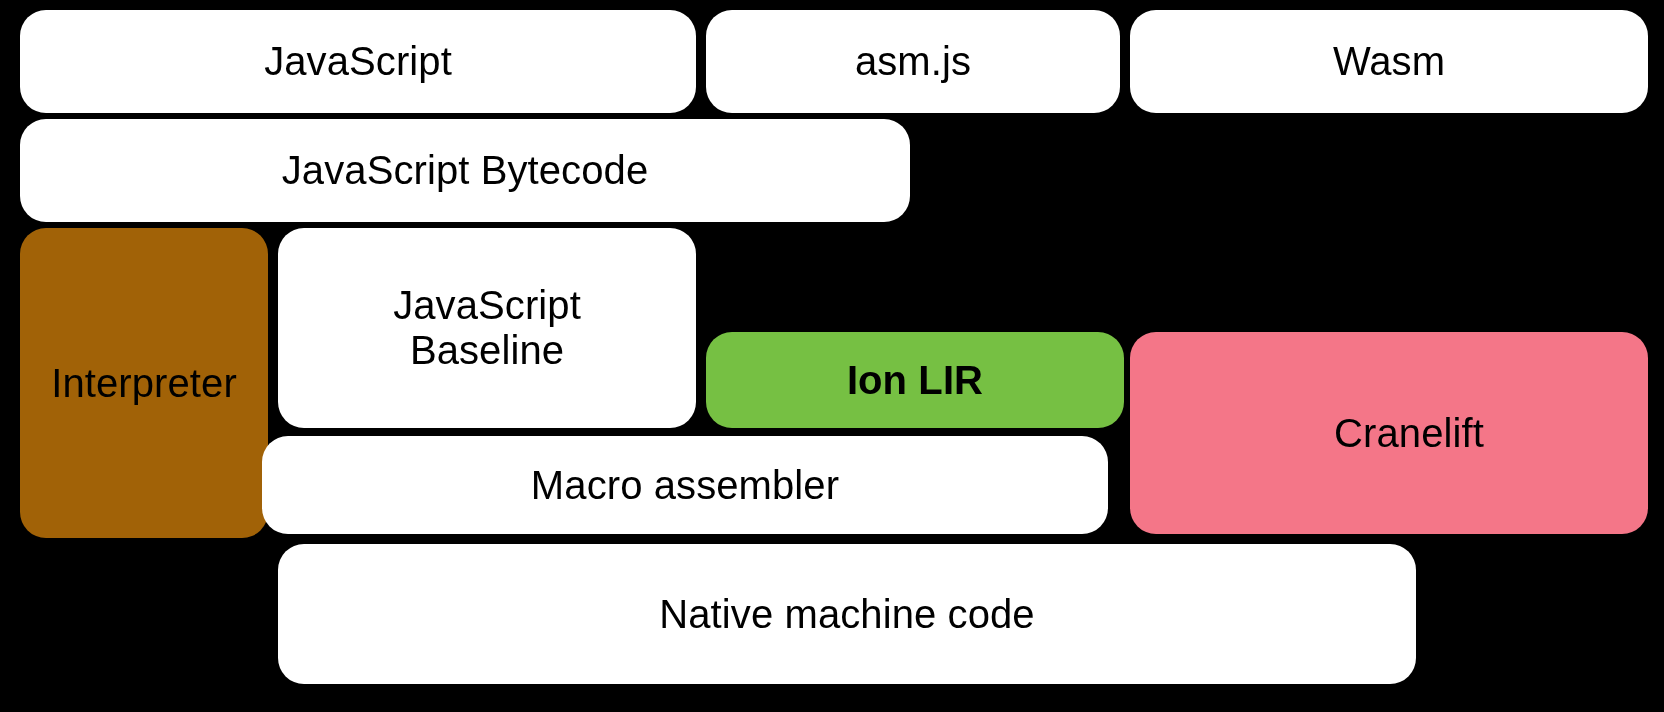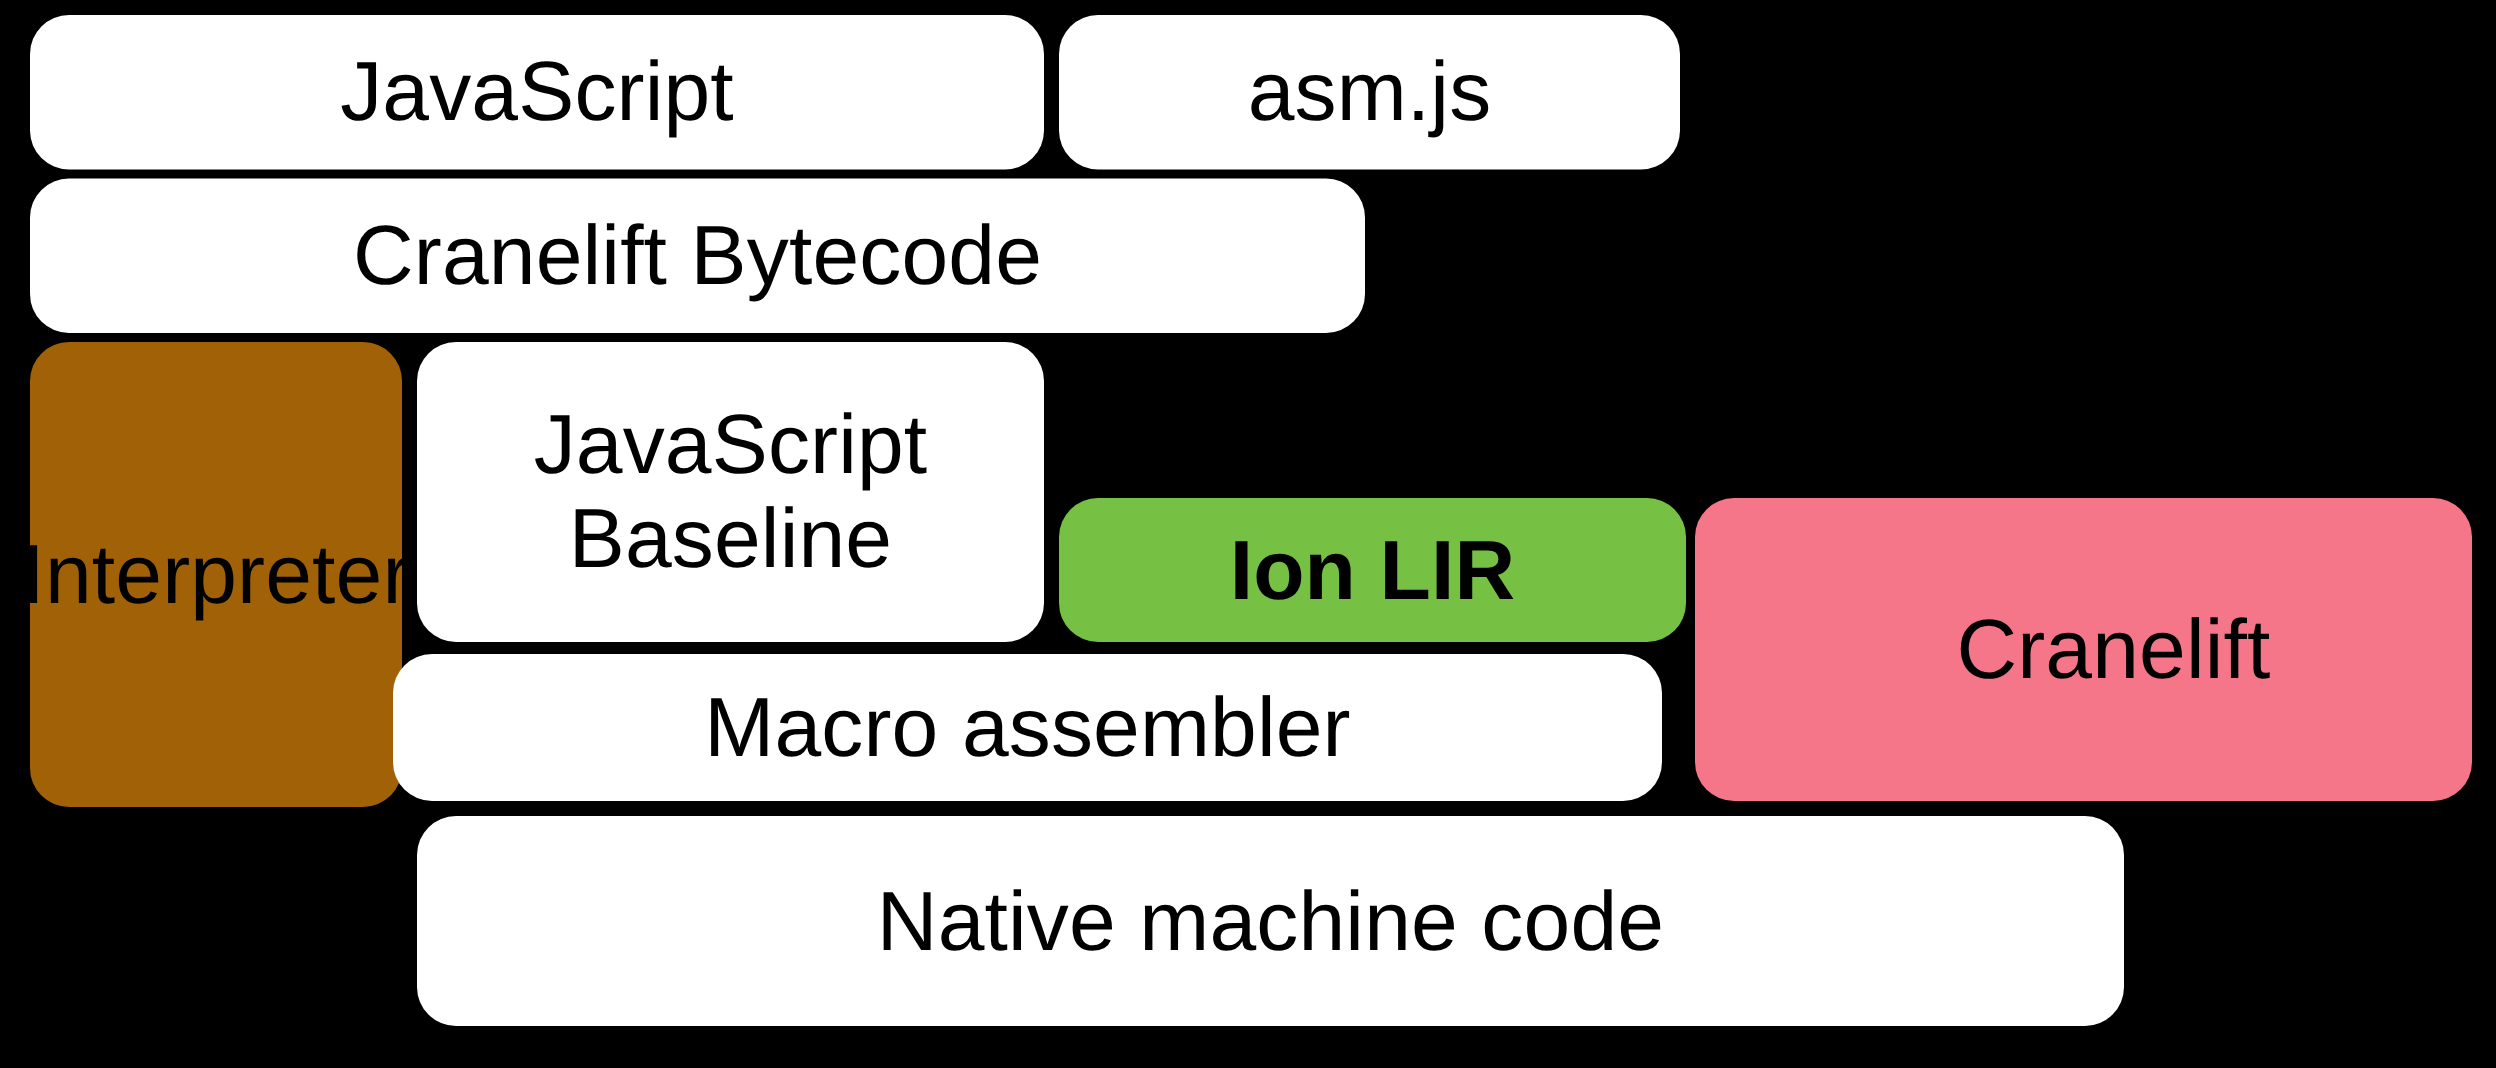--- a/index.html
+++ b/index.html
@@ -19,39 +19,40 @@
   }
   .node {
     position: absolute;
     box-sizing: border-box;
     display: flex;
     align-items: center;
     justify-content: center;
     text-align: center;
     border-radius: 26px;
     color: #000000;
-    font-size: 56px;
+    font-size: 40px;
     line-height: 1.12;
     letter-spacing: 0.1px;
     white-space: pre-line;
     -webkit-font-smoothing: antialiased;
   }
   .fill-white  { background: #ffffff; }
   .fill-gray   { background: #a16207; }
   .fill-green  { background: #76c043; }
   .fill-red    { background: #f47688; padding-left: 40px; }
 </style>
 </head>
 <body>
 
 <div id="stage" style="background: rgb(0, 0, 0);">
 
 <div class="node fill-white" style="left: 20px; top: 10px; width: 676px; height: 103px;">JavaScript</div>
     <div class="node fill-white" style="left: 706px; top: 10px; width: 414px; height: 103px;">asm.js</div>
-    <div class="node fill-white" style="left: 20px; top: 119px; width: 890px; height: 103px;">Cranelift Bytecode</div>
+    <div class="node fill-white" style="left: 1130px; top: 10px; width: 518px; height: 103px;">Wasm</div>
+    <div class="node fill-white" style="left: 20px; top: 119px; width: 890px; height: 103px;">JavaScript Bytecode</div>
     <div class="node fill-gray" style="left: 20px; top: 228px; width: 248px; height: 310px;">Interpreter</div>
     <div class="node fill-white" style="left: 278px; top: 228px; width: 418px; height: 200px;">JavaScript
 Baseline</div>
     <div class="node fill-green" style="left: 706px; top: 332px; width: 418px; height: 96px; font-weight: bold;">Ion LIR</div>
     <div class="node fill-red" style="left: 1130px; top: 332px; width: 518px; height: 202px;">Cranelift</div>
     <div class="node fill-white" style="left: 262px; top: 436px; width: 846px; height: 98px;">Macro assembler</div>
     <div class="node fill-white" style="left: 278px; top: 544px; width: 1138px; height: 140px;">Native machine code</div>
   </div>
 
 </body></html>

